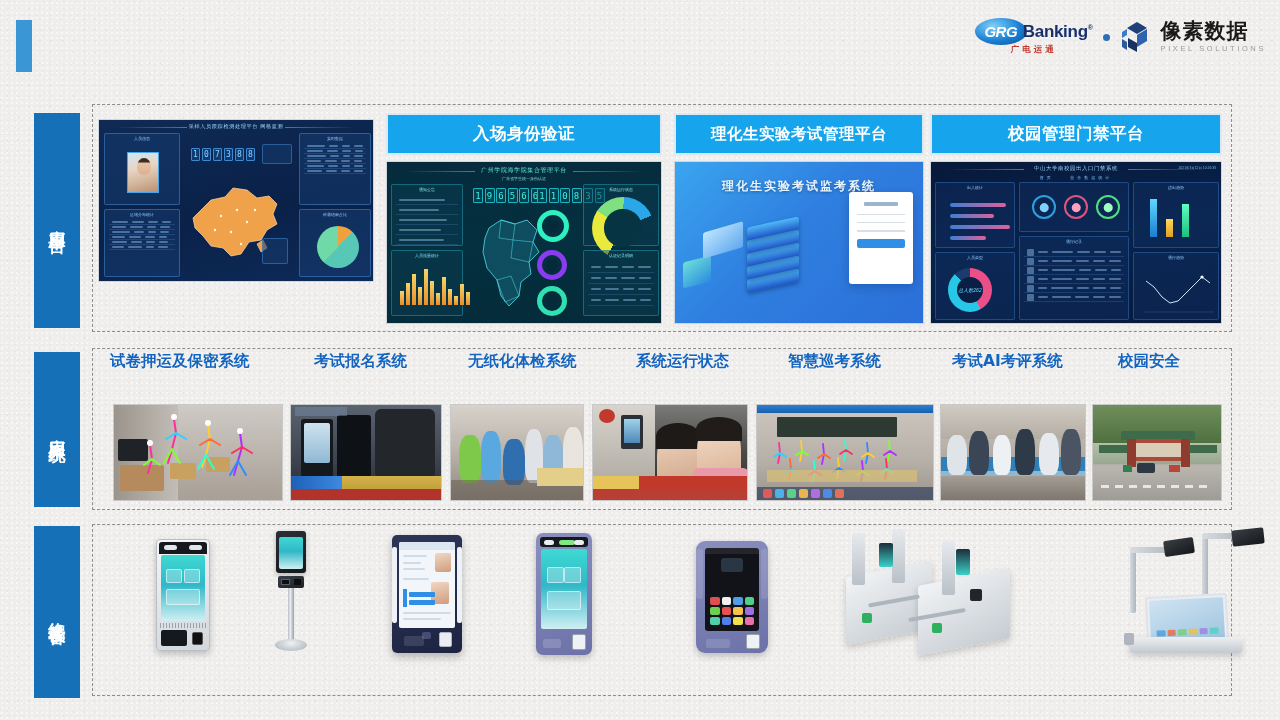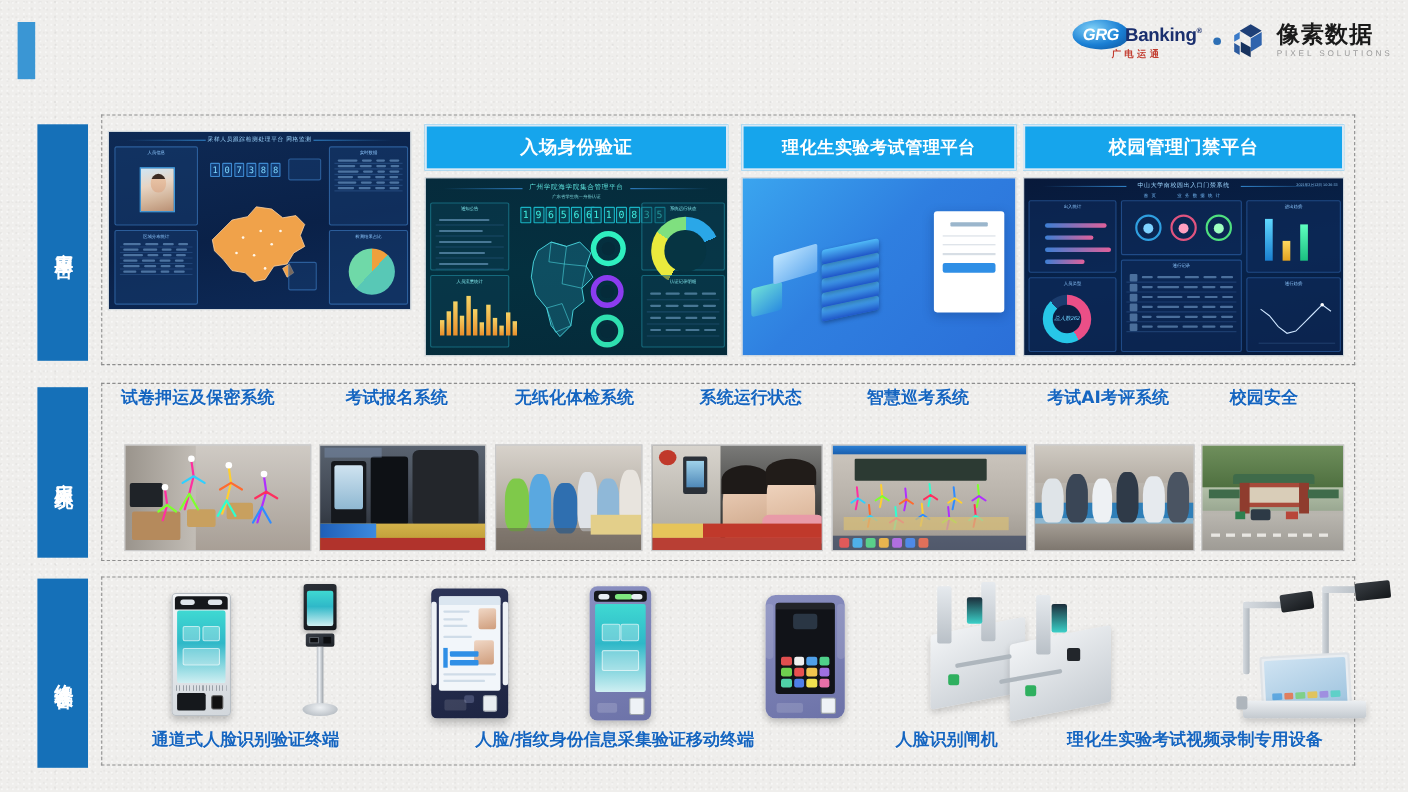--- a/index.html
+++ b/index.html
@@ -483,20 +483,21 @@
           </div>
         </div>
       </div>
     </div>
   </div>
 
   <div class="plat" style="left:674px;width:250px;">
     <div class="plat-head" style="font-size:15.5px;">理化生实验考试管理平台</div>
     <div class="plat-shot">
       <div class="db3">
+        <div class="db3-title">理化生实验考试监考系统</div>
 
         <div class="iso-cube"></div>
         <div class="iso-laptop"></div>
         <div class="iso-tower">
           <i style="bottom:0"></i>
             <i style="bottom:13px"></i>
             <i style="bottom:26px"></i>
             <i style="bottom:39px"></i>
             <i style="bottom:52px"></i>
         </div>
@@ -910,20 +911,14 @@
             <i style="display:block;height:6px;background:#9f8fe0;border-radius:1px"></i>
             <i style="display:block;height:6px;background:#5fd0c8;border-radius:1px"></i>
           </div>
         </div>
       </div>
       <div class="rec-base" style="left:34px;top:108px;width:112px;height:16px;"></div>
       <div style="position:absolute;left:28px;top:104px;width:10px;height:12px;background:#aeb5bc;border-radius:2px;"></div>
     </div>
   </div>
 
-  <div class="dev-labels">
-    <div class="dev-label" style="left:42px;">通道式人脸识别验证终端</div>
-    <div class="dev-label" style="left:336px;">人脸/指纹身份信息采集验证移动终端</div>
-    <div class="dev-label" style="left:718px;">人脸识别闸机</div>
-    <div class="dev-label" style="left:874px;">理化生实验考试视频录制专用设备</div>
-  </div>
 
 </div>
 
 </body></html>

